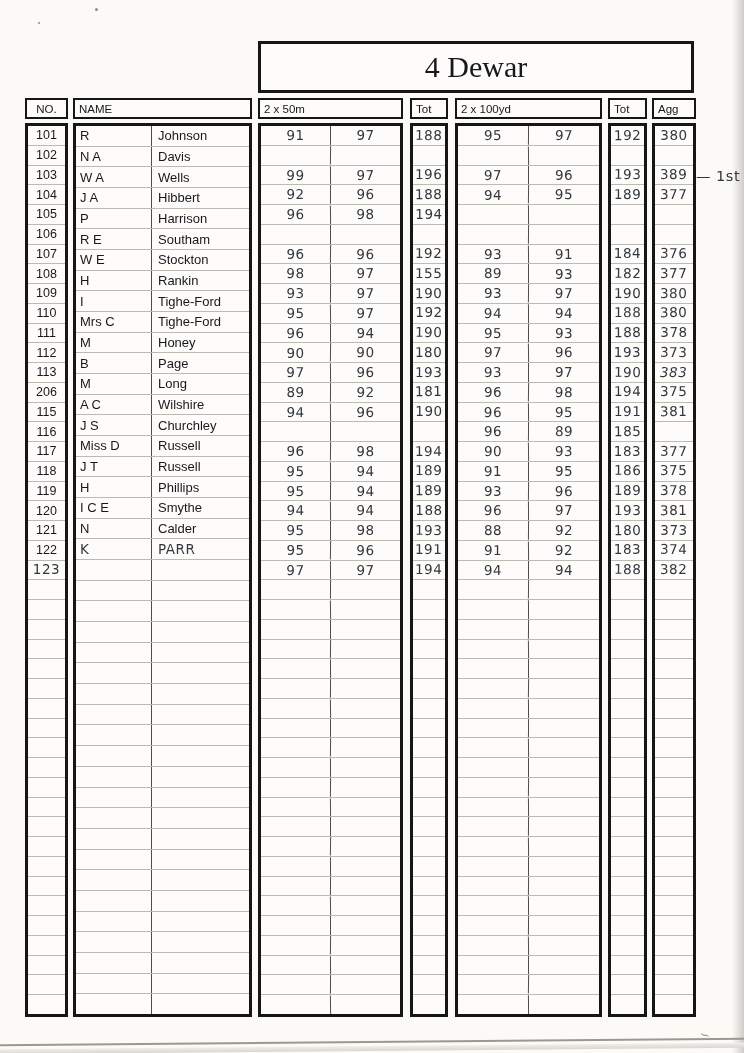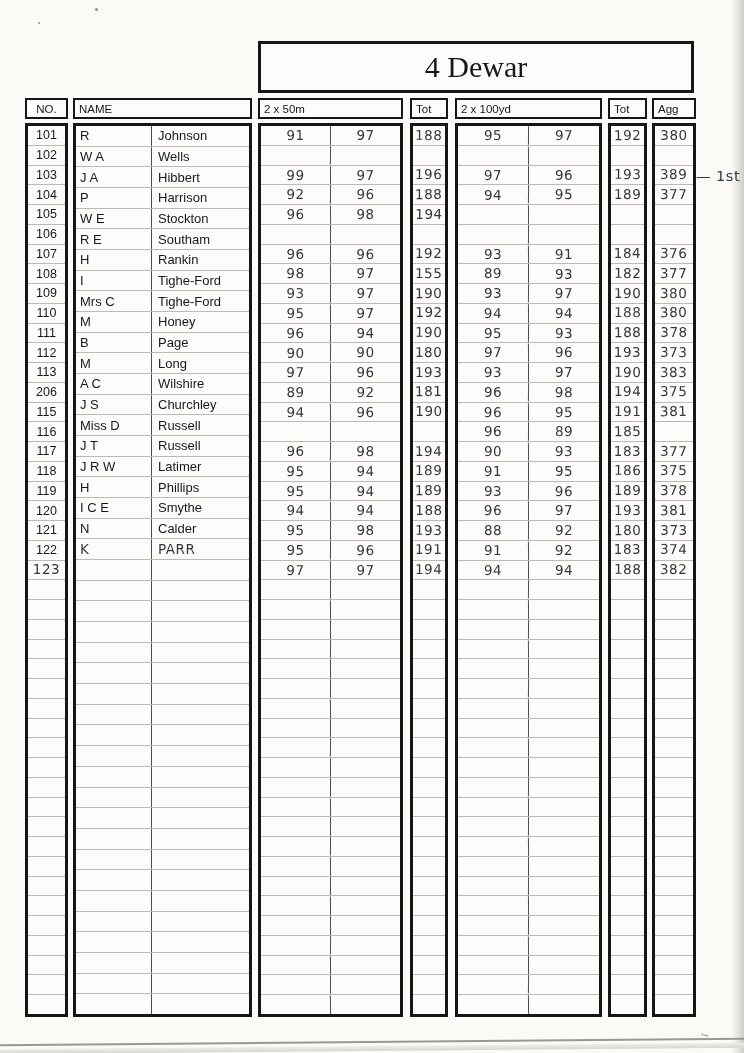--- a/index.html
+++ b/index.html
@@ -237,40 +237,44 @@
       <div class="row c">
         <span class="num"></span>
       </div>
     </div>
   <div class="box colbox" id="c-name">
       <div class="row">
         <span class="cell init">R</span>
         <span class="cell sur">Johnson</span>
       </div>
       <div class="row">
+        <span class="cell init">N A</span>
+        <span class="cell sur">Davis</span>
+      </div>
+      <div class="row">
         <span class="cell init">W A</span>
         <span class="cell sur">Wells</span>
       </div>
       <div class="row">
         <span class="cell init">J A</span>
         <span class="cell sur">Hibbert</span>
       </div>
       <div class="row">
         <span class="cell init">P</span>
         <span class="cell sur">Harrison</span>
       </div>
       <div class="row">
+        <span class="cell init">R E</span>
+        <span class="cell sur">Southam</span>
+      </div>
+      <div class="row">
         <span class="cell init">W E</span>
         <span class="cell sur">Stockton</span>
       </div>
       <div class="row">
-        <span class="cell init">R E</span>
-        <span class="cell sur">Southam</span>
-      </div>
-      <div class="row">
         <span class="cell init">H</span>
         <span class="cell sur">Rankin</span>
       </div>
       <div class="row">
         <span class="cell init">I</span>
         <span class="cell sur">Tighe-Ford</span>
       </div>
       <div class="row">
         <span class="cell init">Mrs C</span>
         <span class="cell sur">Tighe-Ford</span>
@@ -297,24 +301,20 @@
       </div>
       <div class="row">
         <span class="cell init">Miss D</span>
         <span class="cell sur">Russell</span>
       </div>
       <div class="row">
         <span class="cell init">J T</span>
         <span class="cell sur">Russell</span>
       </div>
       <div class="row">
-        <span class="cell init">J R W</span>
-        <span class="cell sur">Latimer</span>
-      </div>
-      <div class="row">
         <span class="cell init">H</span>
         <span class="cell sur">Phillips</span>
       </div>
       <div class="row">
         <span class="cell init">I C E</span>
         <span class="cell sur">Smythe</span>
       </div>
       <div class="row">
         <span class="cell init">N</span>
         <span class="cell sur">Calder</span>
@@ -1081,21 +1081,21 @@
       <div class="row c">
         <span class="hw" style="transform: rotate(-0.7deg);">380</span>
       </div>
       <div class="row c">
         <span class="hw" style="transform: rotate(0deg);">378</span>
       </div>
       <div class="row c">
         <span class="hw" style="transform: rotate(0.7deg);">373</span>
       </div>
       <div class="row c">
-        <span class="hw" style="transform: rotate(-0.35deg);">383</span>
+        <span class="hw" style="transform: rotate(-0.35deg); font-style: italic;">383</span>
       </div>
       <div class="row c">
         <span class="hw" style="transform: rotate(0.35deg);">375</span>
       </div>
       <div class="row c">
         <span class="hw" style="transform: rotate(-0.7deg);">381</span>
       </div>
       <div class="row c">
         <span class="hw" style="transform: rotate(0deg);"></span>
       </div>

